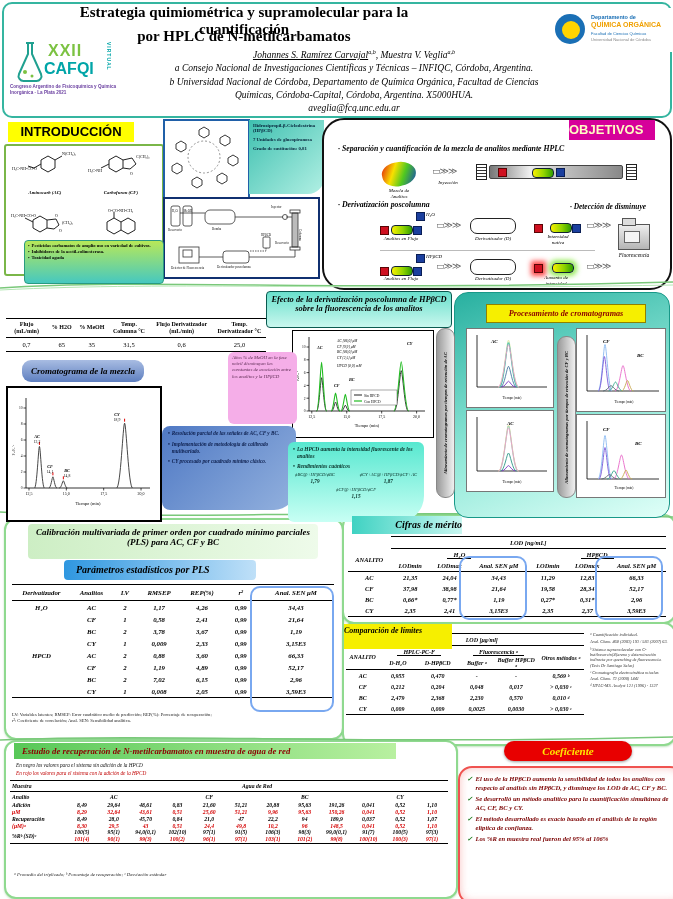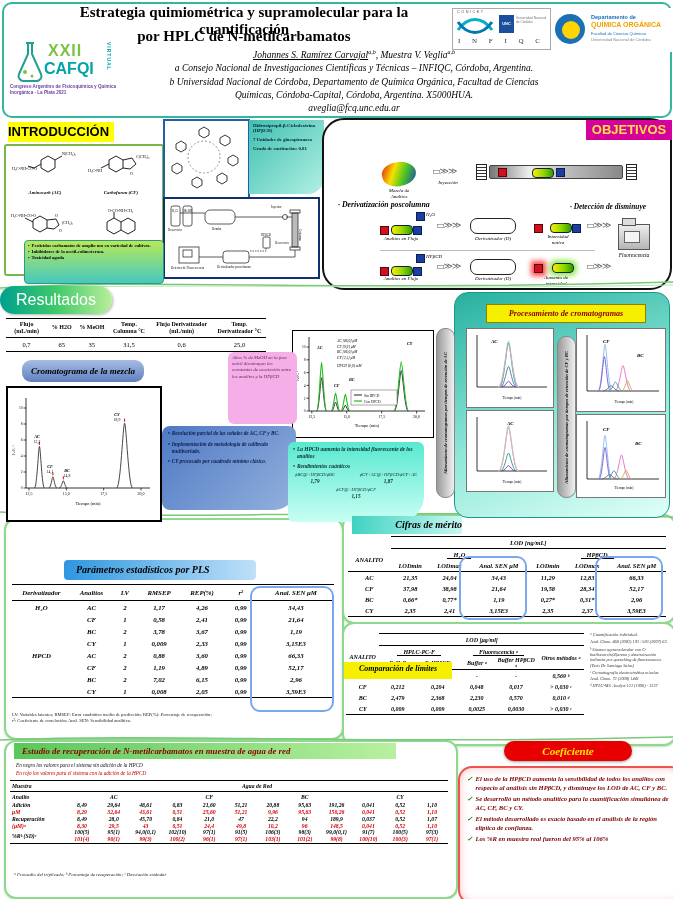--- a/index.html
+++ b/index.html
@@ -32,35 +32,35 @@
   
   #qo{left:549px;top:4px;width:119px;height:44px;background:#fff;}
   #qo .circ{position:absolute;left:2px;top:6px;width:30px;height:30px;border-radius:50%;background:#1a6fb5;}
   #qo .circ:after{content:"";position:absolute;left:7px;top:7px;width:18px;height:18px;border-radius:50%;background:#ffd400;}
   #qo .t1{position:absolute;left:38px;top:6px;font:bold 5.5px "Liberation Sans",sans-serif;color:#1a6fb5;}
   #qo .t2{position:absolute;left:38px;top:13px;font:bold 7px "Liberation Sans",sans-serif;color:#f0a000;}
   #qo .t3{position:absolute;left:38px;top:23px;font:4px "Liberation Sans",sans-serif;color:#1a6fb5;}
   #qo .t4{position:absolute;left:38px;top:29px;font:4px "Liberation Sans",sans-serif;color:#888;}
 
   
-  #intro-label{left:8px;top:122px;width:106px;height:20px;background:#ffff00;font:bold 13px "Liberation Sans",sans-serif;line-height:20px;}
+  #intro-label{left:8px;top:122px;width:126px;height:20px;background:#ffff00;font:bold 13px "Liberation Sans",sans-serif;text-align:center;line-height:20px;}
   #structs{left:4px;top:144px;width:156px;height:128px;border:2px solid #7ab648;border-radius:3px;background:#fff;}
   .molcell{position:absolute;width:74px;height:60px;}
   .molcell svg{display:block;margin:0 auto;}
   .molname{font:bold italic 4.8px "Liberation Serif",serif;text-align:center;font-style:italic;font-weight:bold;}
   #intro-bullets{left:24px;top:240px;width:132px;height:38px;background:linear-gradient(180deg,#b8e858,#46c8c0);border:1px solid #2a9a80;border-radius:4px;padding:2px 3px;z-index:5;}
   #intro-bullets .li{display:flex;gap:2px;font:bold 4.6px "Liberation Serif",serif;line-height:1.35;}
   #cdbox{left:163px;top:119px;width:83px;height:76px;border:2px solid #2060a8;background:#fff;}
   #hpbox{left:249px;top:120px;width:67px;height:68px;background:linear-gradient(135deg,#3fc0b0,#b2f0e4);border-radius:0 0 16px 0;padding:3px 4px;}
   #hpbox div{font:bold 4.8px "Liberation Serif",serif;margin-bottom:4px;color:#06233a;}
   #hplcbox{left:163px;top:197px;width:153px;height:78px;border:2px solid #103070;background:#fff;}
 
   
   #obj{left:322px;top:118px;width:346px;height:168px;border:2.5px solid #111;border-radius:22px;background:#fff;}
-  #obj-label{left:586px;top:120px;width:86px;height:20px;background:#d6009a;color:#fde047;font:bold 13px "Liberation Sans",sans-serif;text-align:center;line-height:20px;z-index:6;}
+  #obj-label{left:569px;top:120px;width:86px;height:20px;background:#d6009a;color:#fef9c3;font:bold 13px "Liberation Sans",sans-serif;text-align:left;line-height:20px;z-index:6;}
   .objb{font:bold italic 7.8px "Liberation Serif",serif;font-style:italic;font-weight:bold;}
   .objlab{font:italic 5px "Liberation Serif",serif;text-align:center;line-height:1.15;}
   .sqr{width:7px;height:7px;background:#cf1020;border:0.5px solid #5a0505;display:inline-block;}
   .sqb{width:7px;height:7px;background:#1b3f9e;border:0.5px solid #0a1e55;display:inline-block;}
   .pill{width:20px;height:8px;border:1px solid #123;border-radius:4px;background:linear-gradient(90deg,#f8f000,#8fd400 55%,#2f9e00);display:inline-block;}
   .arr{font-size:9px;color:#666;letter-spacing:-1px;font-family:"DejaVu Sans",sans-serif;}
   .prism{width:44px;height:14px;border:1.2px solid #222;border-radius:7px;background:#fff;}
   .glow-r{box-shadow:0 0 5px 3px rgba(255,30,30,.8);}
   .glow-g{box-shadow:0 0 5px 3px rgba(120,230,40,.8);}
   #mezcla-blob{width:34px;height:24px;border-radius:45% 55% 50% 50%;transform:rotate(-12deg);
@@ -142,22 +142,22 @@
   .cyanlab{background:linear-gradient(90deg,#3fd2c2,#c8f7f1);font:bold italic 10px "Liberation Serif",serif;
      font-style:italic;font-weight:bold;text-align:right;z-index:5;}
   #cif-table{left:348px;top:536px;width:318px;z-index:4;}
   #cif-table table{width:100%;}
   #cif-table td{font:bold italic 6.4px "Liberation Serif",serif;font-style:italic;font-weight:bold;text-align:center;height:11px;}
   .rule-b{border-bottom:1px solid #000;}
   .rule-t{border-top:1px solid #000;}
   #cif-table tbody tr:last-child td{border-bottom:1.2px solid #000;}
   .grp{border-bottom:0.8px solid #000;padding:0 6px;}
 
-  #comp-title{left:344px;top:624px;width:108px;height:17px;background:#f6ef00;
-     font:bold italic 8px "Liberation Serif",serif;font-style:italic;font-weight:bold;text-align:center;line-height:14px;z-index:5;margin-top:38px;}
+  #comp-title{left:344px;top:624px;width:108px;height:25px;background:#f6ef00;
+     font:bold italic 8px "Liberation Serif",serif;font-style:italic;font-weight:bold;text-align:left;line-height:14px;z-index:5;}
   #comp-table{left:346px;top:633px;width:238px;z-index:4;}
   #comp-table table{width:100%;}
   #comp-table td{font:bold italic 6px "Liberation Serif",serif;font-style:italic;font-weight:bold;text-align:center;height:11px;}
   #comp-table tbody tr:last-child td{border-bottom:1.2px solid #000;}
   #comp-notes{left:590px;top:632px;width:78px;z-index:4;}
   #comp-notes .li{font:italic 4.3px "Liberation Serif",serif;color:#333;line-height:1.25;margin-bottom:2px;display:block;}
 
   
   #rec-title{left:14px;top:743px;width:374px;height:16px;background:linear-gradient(90deg,#58c858,#b8f0a0);
      font:bold italic 8.8px "Liberation Serif",serif;font-style:italic;font-weight:bold;color:#8b0000;
@@ -220,30 +220,20 @@
         <path d="M14 3 h8 M16 3 v11 L7 34 a5 5 0 0 0 5 7 h12 a5 5 0 0 0 5 -7 L20 14 V3" stroke="#20a090" stroke-width="2" fill="none"></path>
         <circle cx="13" cy="32" r="2" fill="#7cc242"></circle>
           <circle cx="20" cy="36" r="1.5" fill="#7cc242"></circle>
       </svg>
       <div class="xxii">XXII</div>
       <div class="cafqi">CAFQI</div>
       <div class="virt">VIRTUAL</div>
       <div class="cap">Congreso Argentino de Fisicoquímica y Química Inorgánica - La Plata 2021</div>
     </div>
 
-    <div id="conicet" class="abs">
-      <div class="cn">CONICET</div>
-      <svg width="40" height="22" style="position:absolute;left:2px;top:5px;" viewBox="0 0 40 22">
-        <path d="M3 16 C 13 2, 27 2, 37 16" stroke="#00b0c8" stroke-width="3" fill="none"></path>
-        <path d="M3 8 C 13 22, 27 22, 37 8" stroke="#0077b0" stroke-width="3" fill="none"></path>
-      </svg>
-      <div class="unc">UNC</div>
-      <div class="uncl">Universidad Nacional de Córdoba</div>
-      <div class="letters">I N F I Q C</div>
-    </div>
 
     <div id="qo" class="abs">
       <div class="circ"></div>
       <div class="t1">Departamento de</div>
       <div class="t2">QUÍMICA ORGÁNICA</div>
       <div class="t3">Facultad de Ciencias Químicas</div>
       <div class="t4">Universidad Nacional de Córdoba</div>
     </div>
   </div>
 
@@ -354,20 +344,23 @@
       <text class="hplc-lab" x="106" y="9">Inyector</text>
       <text class="hplc-lab" x="138" y="34" transform="rotate(90 138 30)">Columna</text>
       <text class="hplc-lab" x="52" y="69">Derivatizador poscolumna</text>
       <text class="hplc-lab" x="6" y="70">Detector de Fluorescencia</text>
       <text class="hplc-lab" x="96" y="37">HPβCD</text>
       <text class="hplc-lab" x="110" y="45">Reservorio</text>
     </svg>
   </div>
 
   <div id="obj" class="abs">
+    <div class="objb abs" style="left:14px;top:24px;width:310px;">
+      <span>· </span><span>Separación y cuantificación de la mezcla de analitos mediante HPLC</span>
+    </div>
 
     <div class="abs" style="left:58px;top:42px;">
         <div id="mezcla-blob"></div>
       </div>
     <div class="objlab abs" style="left:50px;top:68px;width:50px;">
       <div>Mezcla de</div>
         <div>Analitos</div>
     </div>
     <span class="arr abs" style="left:108px;top:46px;">▭≫≫</span>
     <div class="objlab abs" style="left:106px;top:60px;width:36px;">Inyección</div>
@@ -431,21 +424,20 @@
     <div class="abs" style="left:294px;top:104px;">
       <div id="det-icon">
           <div class="top"></div>
           <div class="scr"></div>
         </div>
     </div>
     <div class="objlab abs" style="left:284px;top:132px;width:52px;font-size:5.4px;">Fluorescencia</div>
   </div>
   <div id="obj-label" class="abs">OBJETIVOS</div>
 
-  <div id="res-title" class="abs">Resultados</div>
 
   <div id="cond-table" class="abs">
     <table>
       <tbody>
           <tr class="hd">
         <td style="width:40px;">Flujo (mL/min)</td>
         <td style="width:28px;">% H2O</td>
         <td style="width:30px;">% MeOH</td>
         <td style="width:42px;">Temp. Columna °C</td>
         <td style="width:62px;">Flujo Derivatizador (mL/min)</td>
@@ -519,20 +511,21 @@
       <div class="li">
         <span class="blt">•</span>
         <span>Implementación de metodología de calibrado multivariado.</span>
       </div>
       <div class="li">
         <span class="blt">•</span>
         <span>CY procesado por cuadrado mínimo clásico.</span>
       </div>
     </div>
 
+  <div id="ef-title" class="abs">Efecto de la derivatización poscolumna de HPβCD sobre la fluorescencia de los analitos</div>
   <div id="ef-box" class="abs">
     <svg width="136" height="102" viewBox="0 0 136 102">
         <g>
           <path d="M16 6 V80 H132" stroke="#000" stroke-width="0.8" fill="none"></path>
           <path d="M18.795180722891555 80 v2.5" stroke="#000" stroke-width="0.7"></path>
           <text x="18.795180722891555" y="87" font-size="4" text-anchor="middle">12,5</text>
           <path d="M53.73493975903613 80 v2.5" stroke="#000" stroke-width="0.7"></path>
           <text x="53.73493975903613" y="87" font-size="4" text-anchor="middle">15,0</text>
           <path d="M88.67469879518072 80 v2.5" stroke="#000" stroke-width="0.7"></path>
           <text x="88.67469879518072" y="87" font-size="4" text-anchor="middle">17,5</text>
@@ -659,20 +652,21 @@
           <path d="M42.999999999999964 64 C45.999999999999964 64 47.79999999999996 55 48.999999999999964 55 C50.19999999999997 55 51.999999999999964 64 54.999999999999964 64" stroke="#c8a850" stroke-width="0.9" fill="none"></path>
           <path d="M24.5 64 C28.5 64 30.9 59.5 32.5 59.5 C34.1 59.5 36.5 64 40.5 64" stroke="#607078" stroke-width="0.9" fill="none"></path>
         </g>
       <text x="26" y="16" font-size="5" font-weight="bold" font-style="italic">CF</text>
       <text x="58" y="30" font-size="5" font-weight="bold" font-style="italic">BC</text>
       <text x="47" y="74" font-size="3.4" text-anchor="middle">Tiempo (min)</text>
     </svg>
   </div>
 
   <div class="gwrap abs" style="left:4px;top:518px;width:336px;height:218px;"></div>
+  <div id="pls-title" class="abs">Calibración multivariada de primer orden por cuadrado mínimo parciales (PLS) para AC, CF y BC</div>
   <div id="pls-sub" class="abs">Parámetros estadísticos por PLS</div>
   <div id="pls-table" class="abs">
     <table>
       <thead>
         <tr>
           <td style="width:58px;">Derivatizador</td>
           <td style="width:40px;">Analitos</td>
           <td style="width:24px;">LV</td>
           <td style="width:42px;">RMSEP</td>
           <td style="width:42px;">REP(%)</td>

